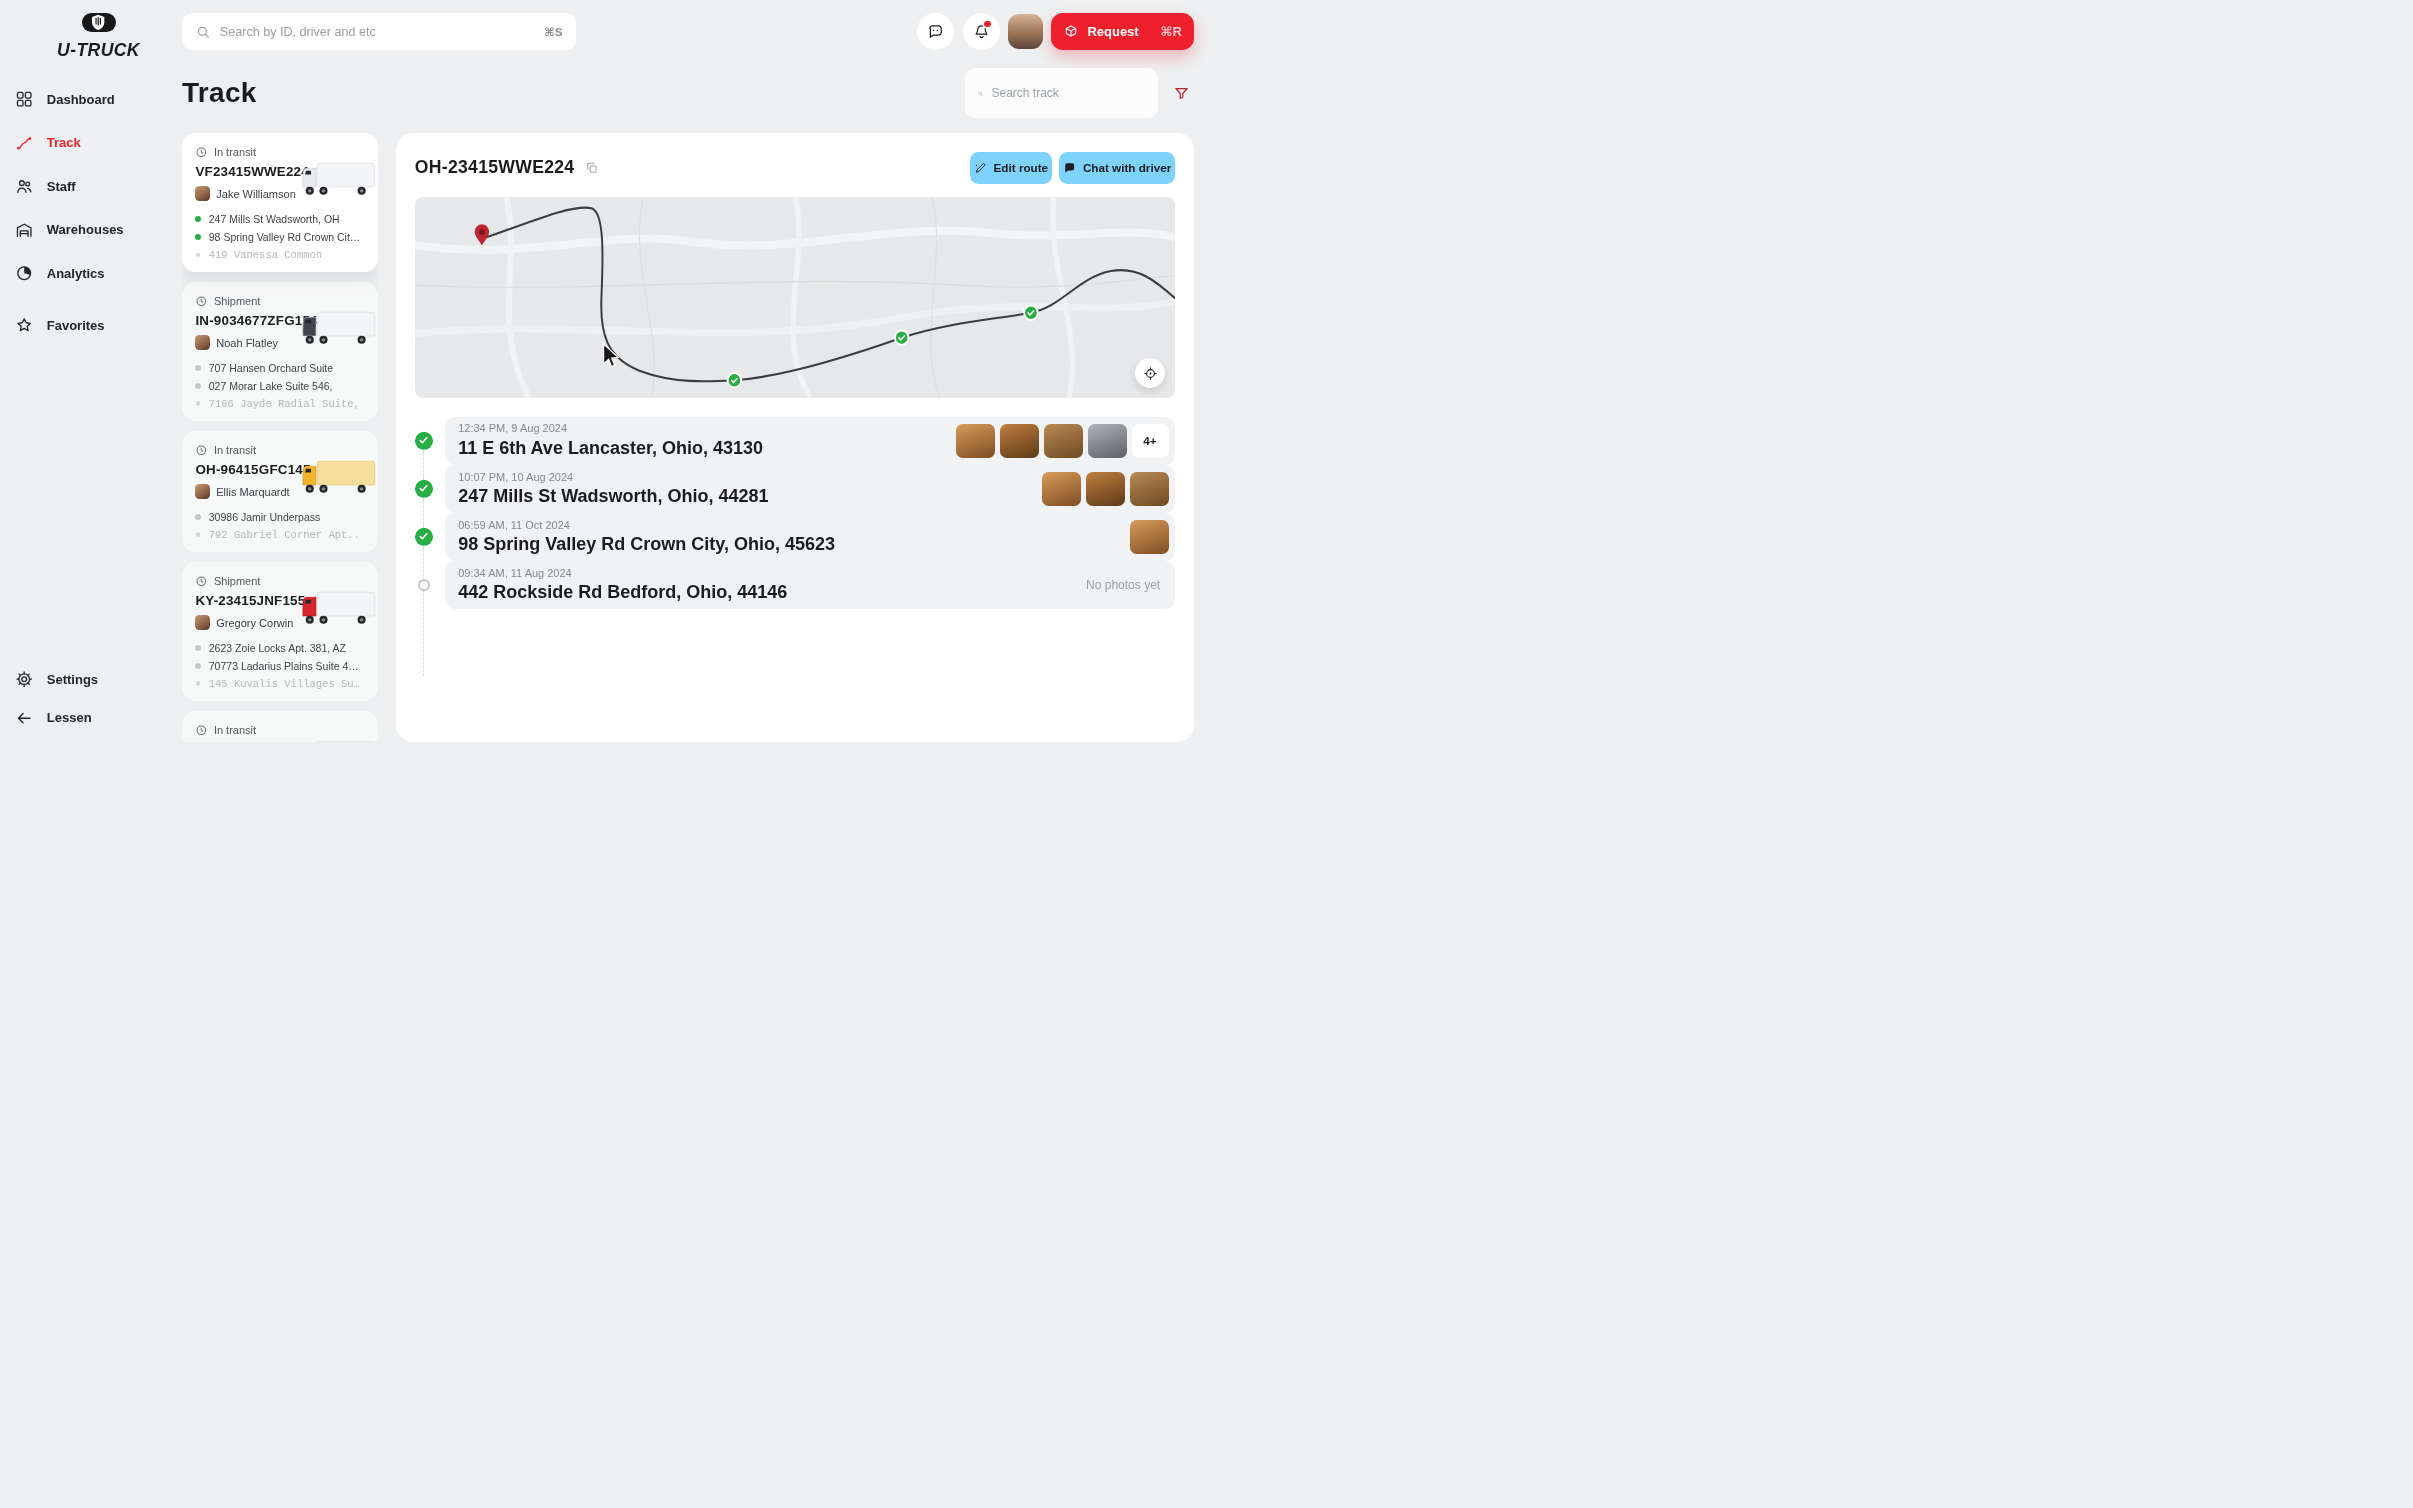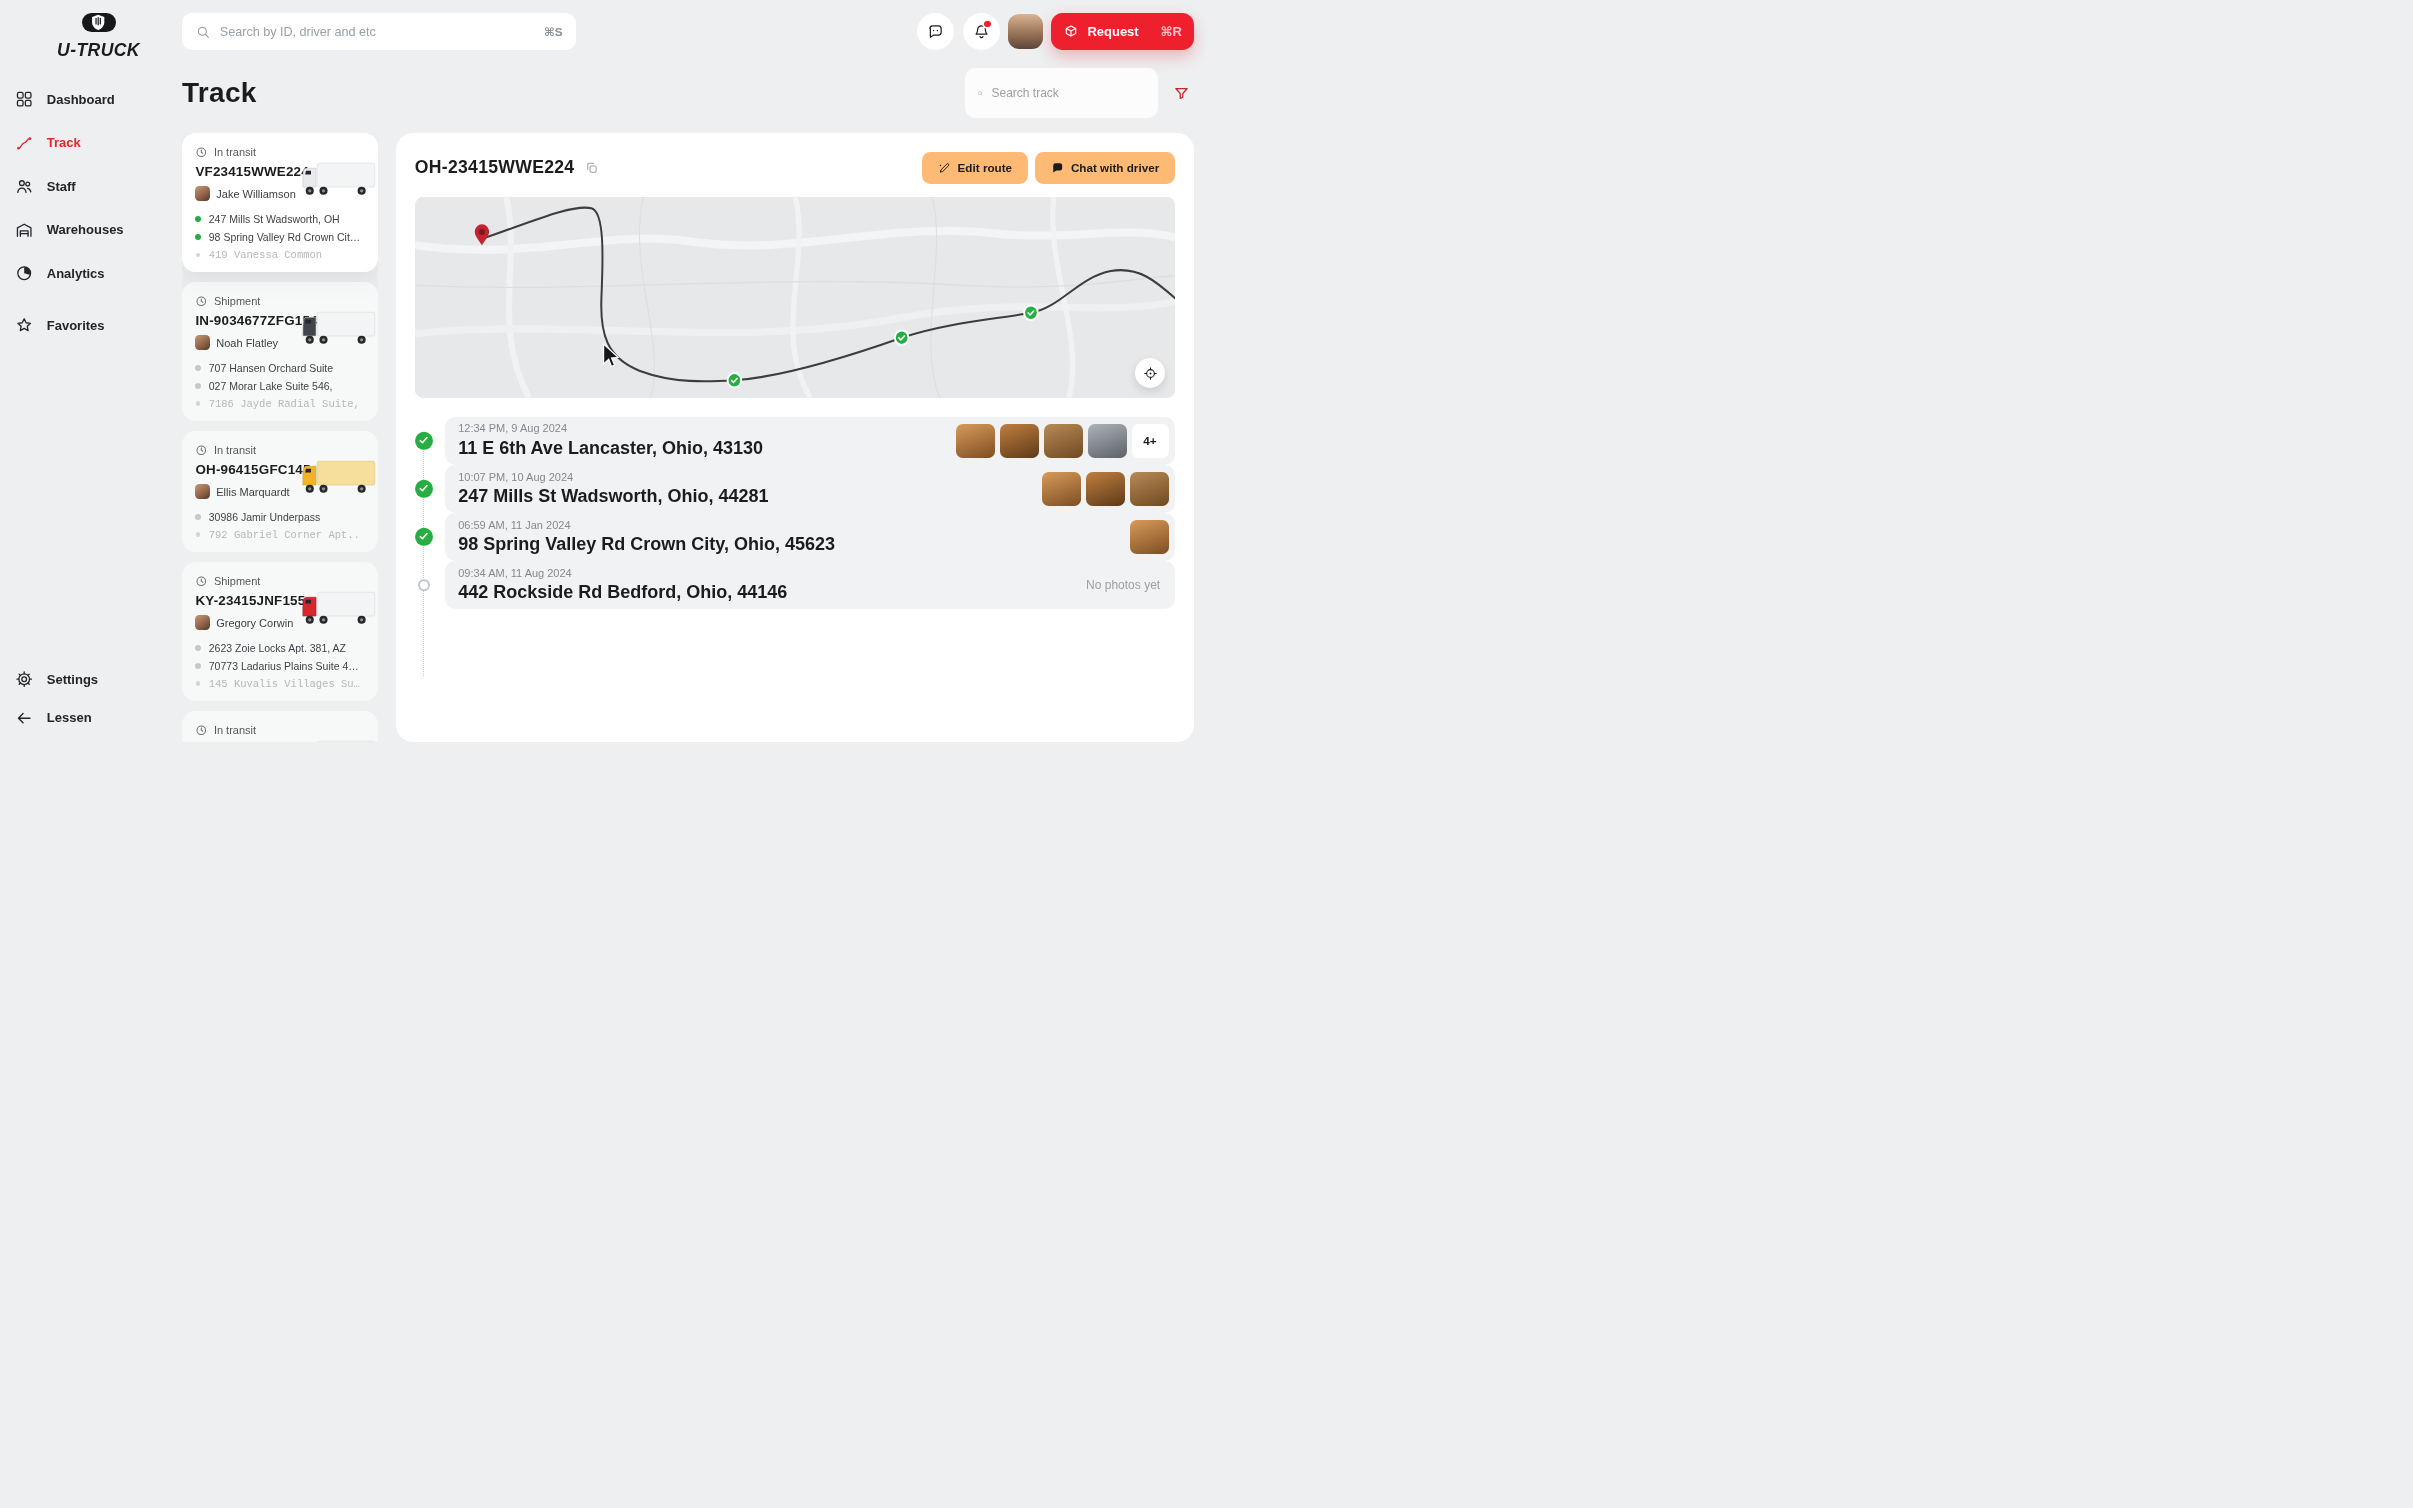--- a/index.html
+++ b/index.html
@@ -66,21 +66,21 @@
   .stop[data-state="future"] .dot { width:4.2px; height:4.2px; background:#d2d5d7; margin:0 0.8px; }
   .stop[data-state="future"] .stop-text { color:#b4b8bb;font-family:Liberation Mono, monospace; }
   .stop-text { white-space:nowrap; overflow:hidden; text-overflow:ellipsis; }
 
   
   .detail { flex:1; min-width:0; background:#fff; border-radius:17px; padding:18.4px 18.4px 11.7px; display:flex; flex-direction:column; }
   .d-head { display:flex; align-items:center; gap:8.4px; }
   .d-id { font-size:17.6px; font-weight:800; letter-spacing:0.3px; }
   .copy-btn { background:none; border:none; cursor:pointer; display:flex; padding:1.7px; }
   .d-actions { margin-left:auto; display:flex; gap:6.7px; }
-  .chip-btn { height:32px; border:none; border-radius:8.4px; background:#fdba74; display:flex; align-items:center; gap:6.7px; padding:0 16px; font-size:11.7px; font-weight:600; color:#1b1c1e; font-family:inherit; cursor:pointer; }
+  .chip-btn { height:32px; border:none; border-radius:8.4px; background:#7dd3fc; display:flex; align-items:center; gap:6.7px; padding:0 4px; font-size:11.7px; font-weight:600; color:#1b1c1e; font-family:inherit; cursor:pointer; }
 
   .tabs { display:flex; gap:39px; margin-top:18.4px; border-bottom:0.8px solid #e9eaec; }
   .tab { font-size:13px; font-weight:600; color:#85898d; padding:0 1.7px 11px; cursor:pointer; position:relative; }
   .tab[data-active="true"] { color:#c0272e; }
   .tab[data-active="true"]::after { content:""; position:absolute; left:0; right:0; bottom:-0.8px; height:2.5px; border-radius:1.7px; background:#e8232b; }
 
   .map { margin-top:13.4px; height:201px; flex:none; border-radius:8.4px; overflow:hidden; position:relative; background:#e7e8e9; }
   .map svg.mapbg { position:absolute; inset:0; width:100%; height:100%; }
   .locate-btn { position:absolute; right:10px; bottom:10px; width:30px; height:30px; border-radius:50%; background:#fff; border:none; display:flex; align-items:center; justify-content:center; box-shadow:0 3.4px 8.4px rgba(0,0,0,.12); cursor:pointer; }
 
@@ -563,21 +563,21 @@
             </div>
 
             <div class="t-item">
               <span class="t-marker" data-state="done">
                   <svg width="9.2" height="7.5" viewBox="0 0 12 10" fill="none" stroke="#fff" stroke-width="2" stroke-linecap="round" stroke-linejoin="round">
                     <path d="M1.5 5l3 3 6-7"></path>
                   </svg>
                 </span>
               <div class="t-row">
                 <div>
-                    <div class="t-time">06:59 AM, 11 Jan 2024</div>
+                    <div class="t-time">06:59 AM, 11 Oct 2024</div>
                      <div class="t-addr">98 Spring Valley Rd Crown City, Ohio, 45623</div>
                   </div>
                 <div class="t-photos">
                     <div class="thumb t0"></div>
                   </div>
 
               </div>
             </div>
 
             <div class="t-item">

